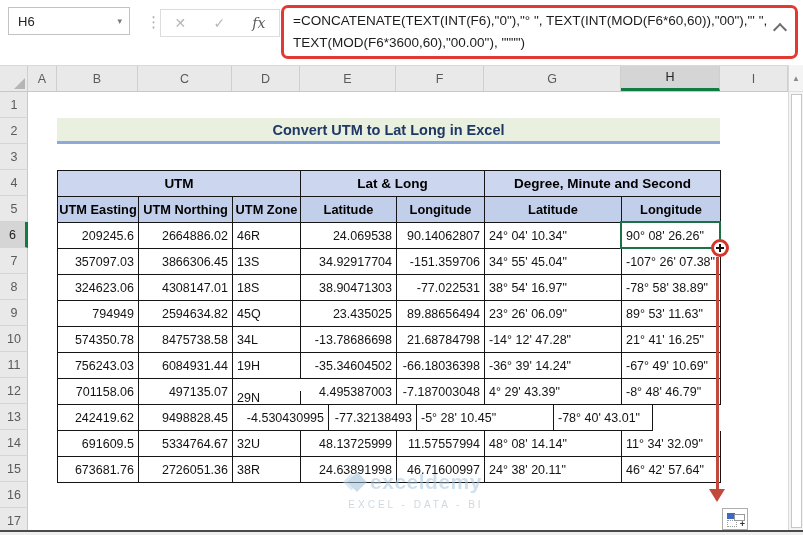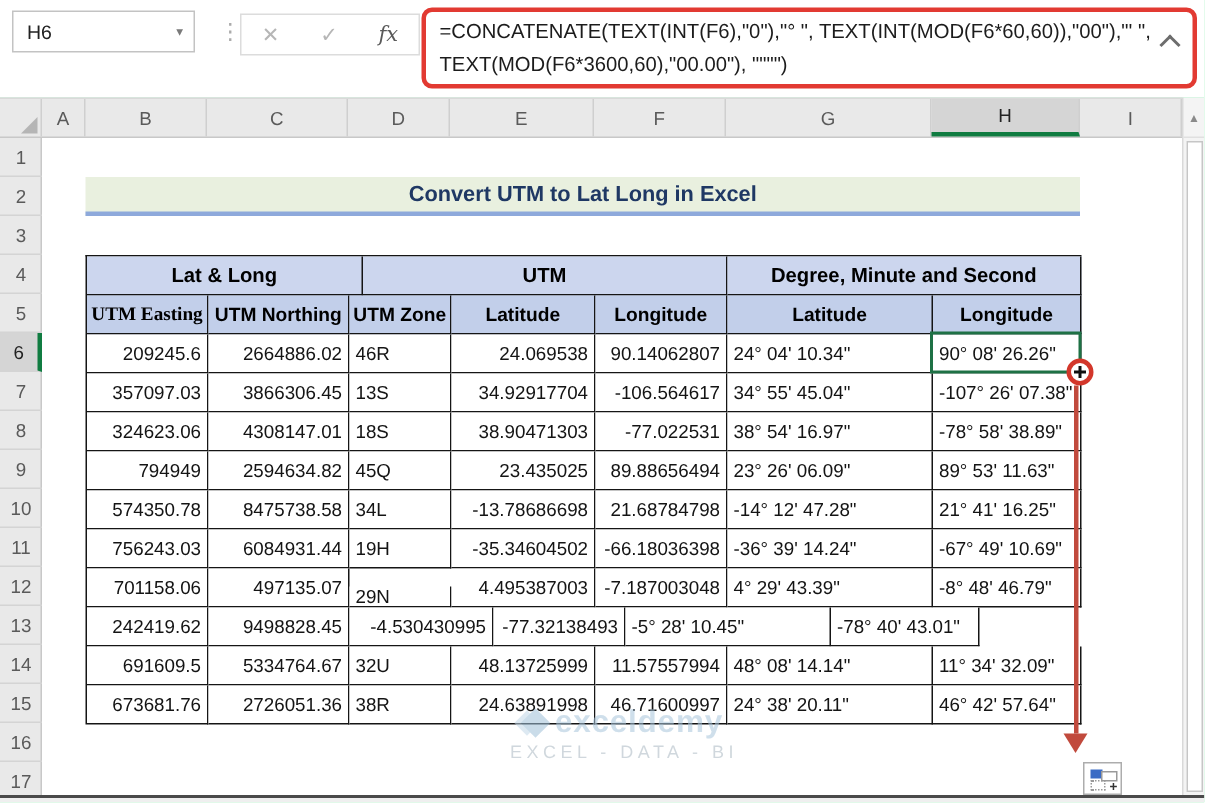--- a/index.html
+++ b/index.html
@@ -49,21 +49,21 @@
   
   .table{position:absolute;left:57px;top:78px;width:663px;
          border-top:1px solid #151515;border-left:1px solid #151515;box-sizing:content-box;}
   .trow{display:flex;height:26px;box-sizing:border-box;}
   .cell{border-right:1px solid #151515;border-bottom:1px solid #151515;box-sizing:border-box;
         display:flex;align-items:center;font-size:12.5px;color:#141414;padding:0 4px;
         overflow:hidden;white-space:nowrap;background:#fff;}
   .ghead{background:#ccd6ee;font-weight:bold;justify-content:center;font-size:13.5px;color:#000;}
   .chead{background:#c2cfea;font-weight:bold;justify-content:center;font-size:12.8px;color:#000;}
   .g0{width:243px;}.g1{width:184px;}.g2{width:236px;}
-  .c0{width:81px;font-family:Liberation Serif, serif;}.c1{width:94px;}.c2{width:68px;}.c3{width:96px;}.c4{width:88px;}.c5{width:137px;}.c6{width:99px;}
+  .c0{width:81px;}.c1{width:94px;}.c2{width:68px;}.c3{width:96px;}.c4{width:88px;}.c5{width:137px;}.c6{width:99px;}
   .al-r{justify-content:flex-end;}
   .al-l{justify-content:flex-start;}
 
   
   .selbox{position:absolute;left:620px;top:129px;width:101px;height:28px;
           border:2px solid #1E7145;box-sizing:border-box;z-index:5;}
   .fillcircle{position:absolute;left:711px;top:147px;width:18px;height:18px;box-sizing:border-box;
               border:3px solid #d3372b;border-radius:50%;background:#fff;z-index:6;}
   .fillcircle:before{content:"";position:absolute;left:2px;top:5px;width:8px;height:2px;background:#111;}
   .fillcircle:after{content:"";position:absolute;left:5px;top:2px;width:2px;height:8px;background:#111;}
@@ -77,21 +77,21 @@
   .af-out{position:absolute;left:11px;top:5px;width:9px;height:5px;border:1px solid #9a9a9a;background:#fff;}
   .af-dash{position:absolute;left:4px;top:11px;width:8px;height:5px;border:1px dotted #9a9a9a;}
   .af-plus{position:absolute;right:2px;bottom:0px;font-size:9px;font-weight:bold;color:#333;line-height:9px;}
 
   
   .watermark{position:absolute;left:328px;top:378px;width:176px;opacity:.55;z-index:7;text-align:center;}
   .wm-row{display:flex;align-items:center;justify-content:center;gap:6px;}
   .wm-logo{width:14px;height:14px;background:#9fc0d8;transform:rotate(45deg);
            box-shadow:-4px 4px 0 -1px #c3d8e8;}
   .wm-name{font-size:21px;font-weight:bold;color:#a9c6dc;letter-spacing:.5px;}
-  .wm-tag{font-size:12px;letter-spacing:3px;color:#aab8c2;margin-top:0;}
+  .wm-tag{font-size:10px;letter-spacing:3px;color:#aab8c2;margin-top:5px;}
 
   
   .scrollbar{position:absolute;left:788px;top:65px;width:15px;height:468px;background:#f4f4f4;
              border-left:1px solid #d9d9d9;box-sizing:border-box;}
   .sb-up{height:26px;display:flex;align-items:center;justify-content:center;color:#8a8a8a;
          font-size:8px;border-bottom:1px solid #e0e0e0;}
   .sb-thumb{position:absolute;left:2px;top:29px;width:9px;height:432px;background:#fff;border:1px solid #c6c6c6;}
   .bottom{position:absolute;left:0;top:530px;width:803px;height:5px;background:#efefef;
           border-top:2px solid #4a4a4a;box-sizing:border-box;z-index:8;}
 </style>
@@ -156,22 +156,22 @@
         <div class="rowh">14</div>
         <div class="rowh">15</div>
         <div class="rowh">16</div>
         <div class="rowh">17</div>
       </div>
 
     <div class="title">Convert UTM to Lat Long in Excel</div>
 
     <div class="table">
       <div class="trow">
+        <div class="cell ghead g0">UTM</div>
         <div class="cell ghead g1">Lat &amp; Long</div>
-        <div class="cell ghead g0">UTM</div>
         <div class="cell ghead g2">Degree, Minute and Second</div>
       </div>
       <div class="trow">
         <div class="cell chead c0">UTM Easting</div>
         <div class="cell chead c1">UTM Northing</div>
         <div class="cell chead c2">UTM Zone</div>
         <div class="cell chead c3">Latitude</div>
         <div class="cell chead c4">Longitude</div>
         <div class="cell chead c5">Latitude</div>
         <div class="cell chead c6">Longitude</div>
@@ -184,21 +184,21 @@
             <div class="cell al-r" style="width: 96px;">24.069538</div>
             <div class="cell al-r" style="width: 88px;">90.14062807</div>
             <div class="cell al-l" style="width: 137px;">24° 04' 10.34"</div>
             <div class="cell al-l" style="width: 99px;">90° 08' 26.26"</div>
           </div>
           <div class="trow">
             <div class="cell al-r" style="width: 81px;">357097.03</div>
             <div class="cell al-r" style="width: 94px;">3866306.45</div>
             <div class="cell al-l" style="width: 68px;">13S</div>
             <div class="cell al-r" style="width: 96px;">34.92917704</div>
-            <div class="cell al-r" style="width: 88px;">-106.564617</div>
+            <div class="cell al-r" style="width: 88px;">-151.359706</div>
             <div class="cell al-l" style="width: 137px;">34° 55' 45.04"</div>
             <div class="cell al-l" style="width: 99px;">-107° 26' 07.38"</div>
           </div>
           <div class="trow">
             <div class="cell al-r" style="width: 81px;">324623.06</div>
             <div class="cell al-r" style="width: 94px;">4308147.01</div>
             <div class="cell al-l" style="width: 68px;">18S</div>
             <div class="cell al-r" style="width: 96px;">38.90471303</div>
             <div class="cell al-r" style="width: 88px;">-77.022531</div>
             <div class="cell al-l" style="width: 137px;">38° 54' 16.97"</div>

